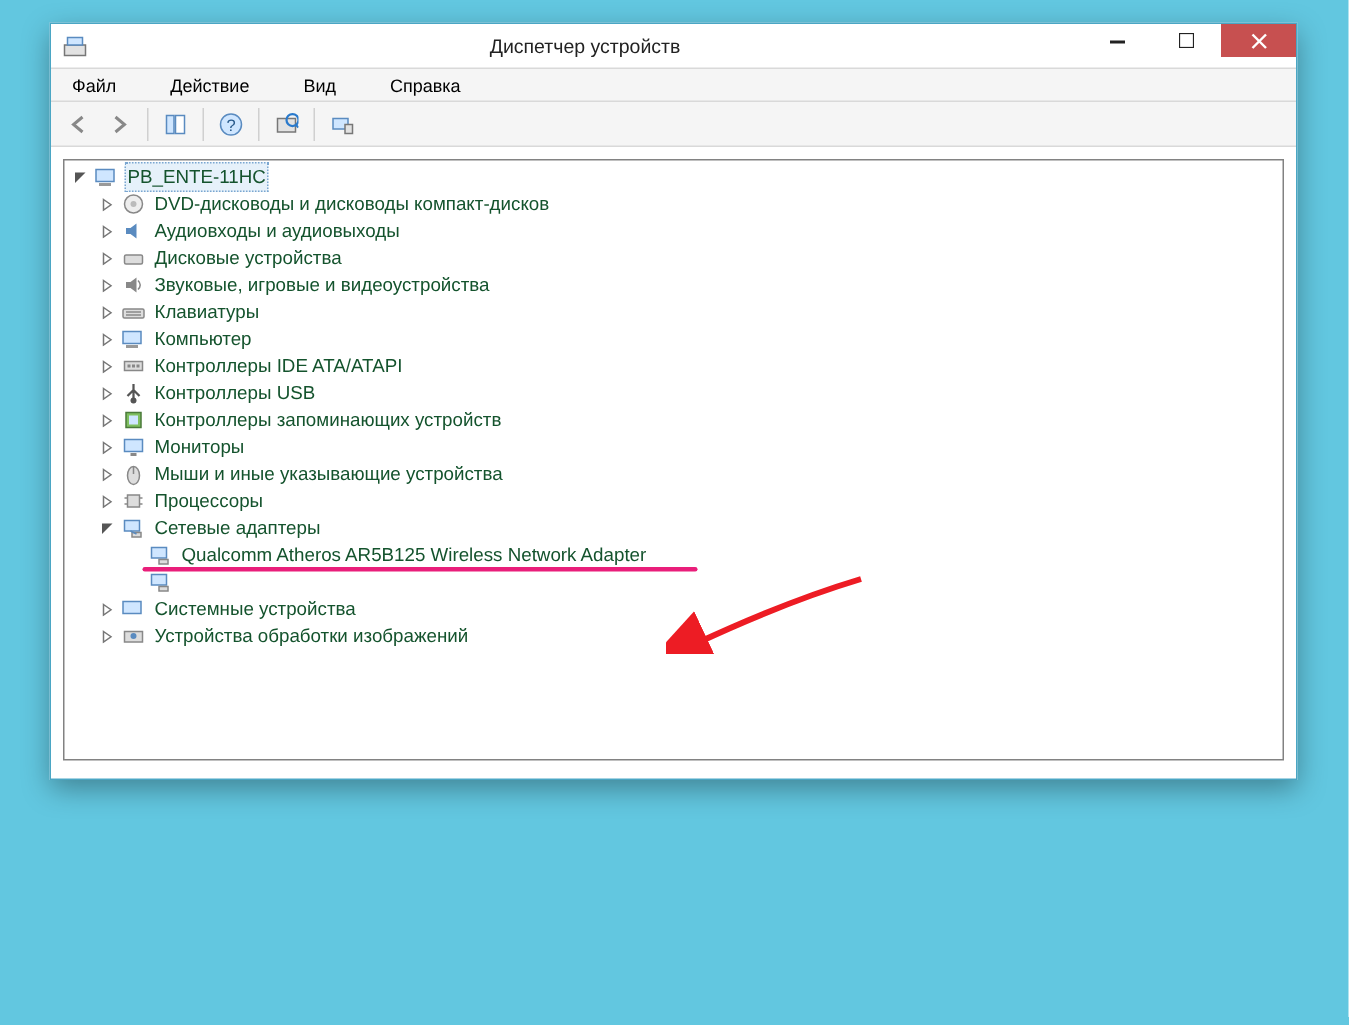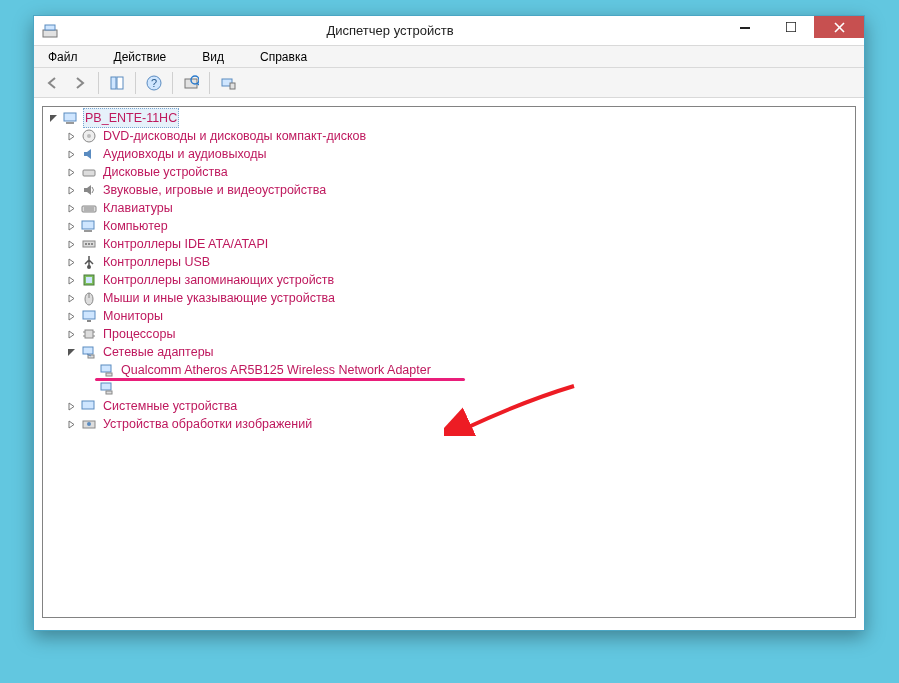--- a/index.html
+++ b/index.html
@@ -1,18 +1,18 @@
 <!DOCTYPE html>
 <html><head>
 <meta charset="utf-8">
 <style>
   * { box-sizing: border-box; margin: 0; padding: 0; font-family: "Segoe UI", Tahoma, sans-serif; }
   body { background: #62c7e0; width: 899px; height: 683px; position: relative; }
   .window {
-    position: absolute; left: 33px; top: 15px; width: 832px; height: 616px;
+    position: absolute; left: 33px; top: 15px; width: 832px; height: 505px;
     background: #fff; border: 1px solid #4aa6c4;
     box-shadow: 0 6px 18px rgba(0,0,0,0.35);
   }
   .titlebar {
     height: 30px; background: #fff; display: flex; align-items: center;
     border-bottom: 1px solid #d9d9d9;
   }
   .titlebar .app-icon { width: 16px; height: 16px; margin-left: 8px; }
   .titlebar .title { flex: 1; text-align: center; font-size: 13px; color: #222; }
   .winbtns { display: flex; height: 100%; }
@@ -32,21 +32,21 @@
   }
   .tbtn {
     width: 24px; height: 24px; display: flex; align-items: center; justify-content: center;
     border: 1px solid transparent; cursor: pointer;
   }
   .tdiv { width: 1px; height: 22px; background: #d0d0d0; margin: 0 2px; }
   .content {
     position: absolute; left: 8px; right: 8px; top: 90px; bottom: 12px;
     border: 1px solid #828282; background: #fff; overflow: auto;
   }
-  .tree { padding: 2px 0; font-size: 12.5px; line-height: 18px; color: #be185d; }
+  .tree { padding: 2px 0; font-size: 12.5px; line-height: 18px; color: #14532d; }
   .node { display: flex; align-items: center; height: 18px; white-space: nowrap; }
   .indent0 { padding-left: 4px; }
   .indent1 { padding-left: 22px; }
   .indent2 { padding-left: 40px; }
   .twisty {
     width: 12px; height: 12px; margin-right: 2px; display: inline-flex;
     align-items: center; justify-content: center; cursor: pointer;
   }
   .twisty svg { display: block; }
   .nodeicon { width: 16px; height: 16px; margin: 0 4px 0 2px; display: inline-block; }
@@ -279,37 +279,37 @@
         <span class="label">Контроллеры запоминающих устройств</span>
       </div>
 
       <div class="node indent1">
         <span class="twisty">
             <svg width="9" height="9">
               <path d="M2 1 L7 4.5 L2 8 Z" fill="none" stroke="#777"></path>
             </svg>
           </span>
         <span class="nodeicon"><svg width="16" height="16">
+              <rect x="2" y="3" width="12" height="8" fill="#cfe6ff" stroke="#5a8bc0"></rect>
+              <rect x="6" y="12" width="4" height="2" fill="#888"></rect>
+            </svg></span>
+        <span class="label">Мониторы</span>
+      </div>
+
+      <div class="node indent1">
+        <span class="twisty">
+            <svg width="9" height="9">
+              <path d="M2 1 L7 4.5 L2 8 Z" fill="none" stroke="#777"></path>
+            </svg>
+          </span>
+        <span class="nodeicon"><svg width="16" height="16">
               <ellipse cx="8" cy="9" rx="4" ry="6" fill="#ddd" stroke="#888"></ellipse>
               <line x1="8" y1="3" x2="8" y2="8" stroke="#888"></line>
             </svg></span>
         <span class="label">Мыши и иные указывающие устройства</span>
-      </div>
-
-      <div class="node indent1">
-        <span class="twisty">
-            <svg width="9" height="9">
-              <path d="M2 1 L7 4.5 L2 8 Z" fill="none" stroke="#777"></path>
-            </svg>
-          </span>
-        <span class="nodeicon"><svg width="16" height="16">
-              <rect x="2" y="3" width="12" height="8" fill="#cfe6ff" stroke="#5a8bc0"></rect>
-              <rect x="6" y="12" width="4" height="2" fill="#888"></rect>
-            </svg></span>
-        <span class="label">Мониторы</span>
       </div>
 
       <div class="node indent1">
         <span class="twisty">
             <svg width="9" height="9">
               <path d="M2 1 L7 4.5 L2 8 Z" fill="none" stroke="#777"></path>
             </svg>
           </span>
         <span class="nodeicon"><svg width="16" height="16">
               <rect x="4" y="4" width="8" height="8" fill="#ddd" stroke="#888"></rect>

